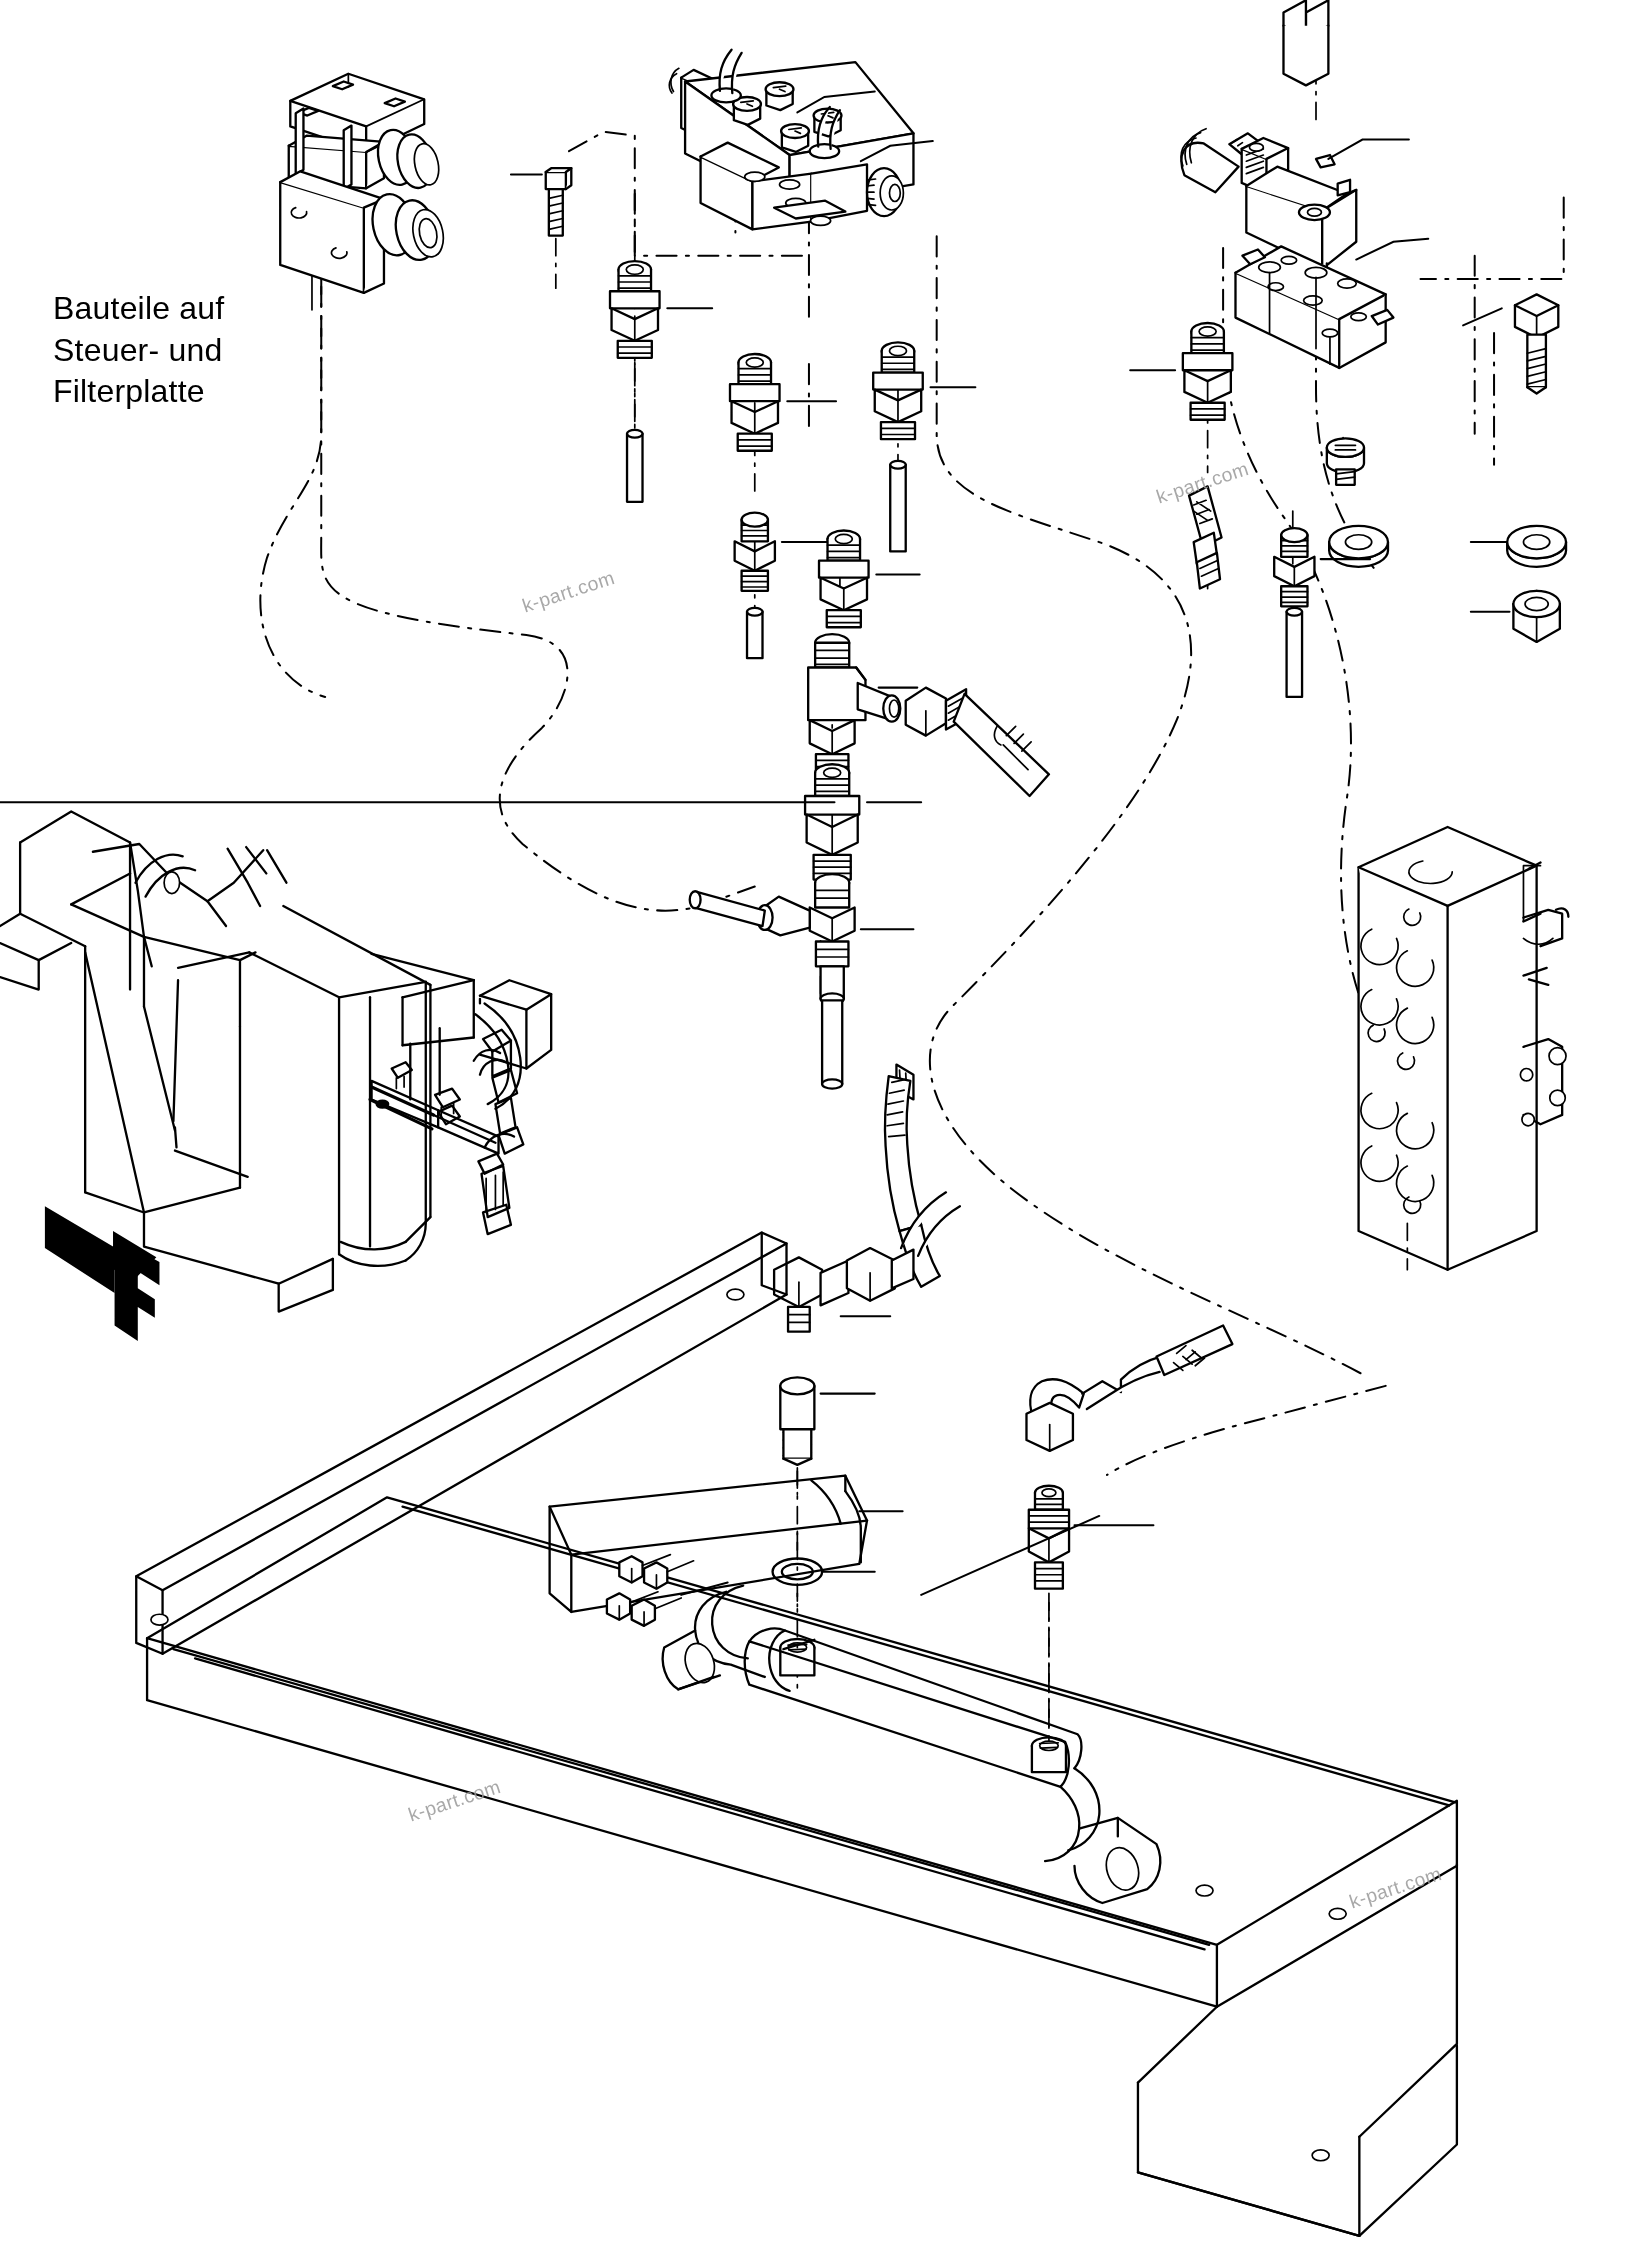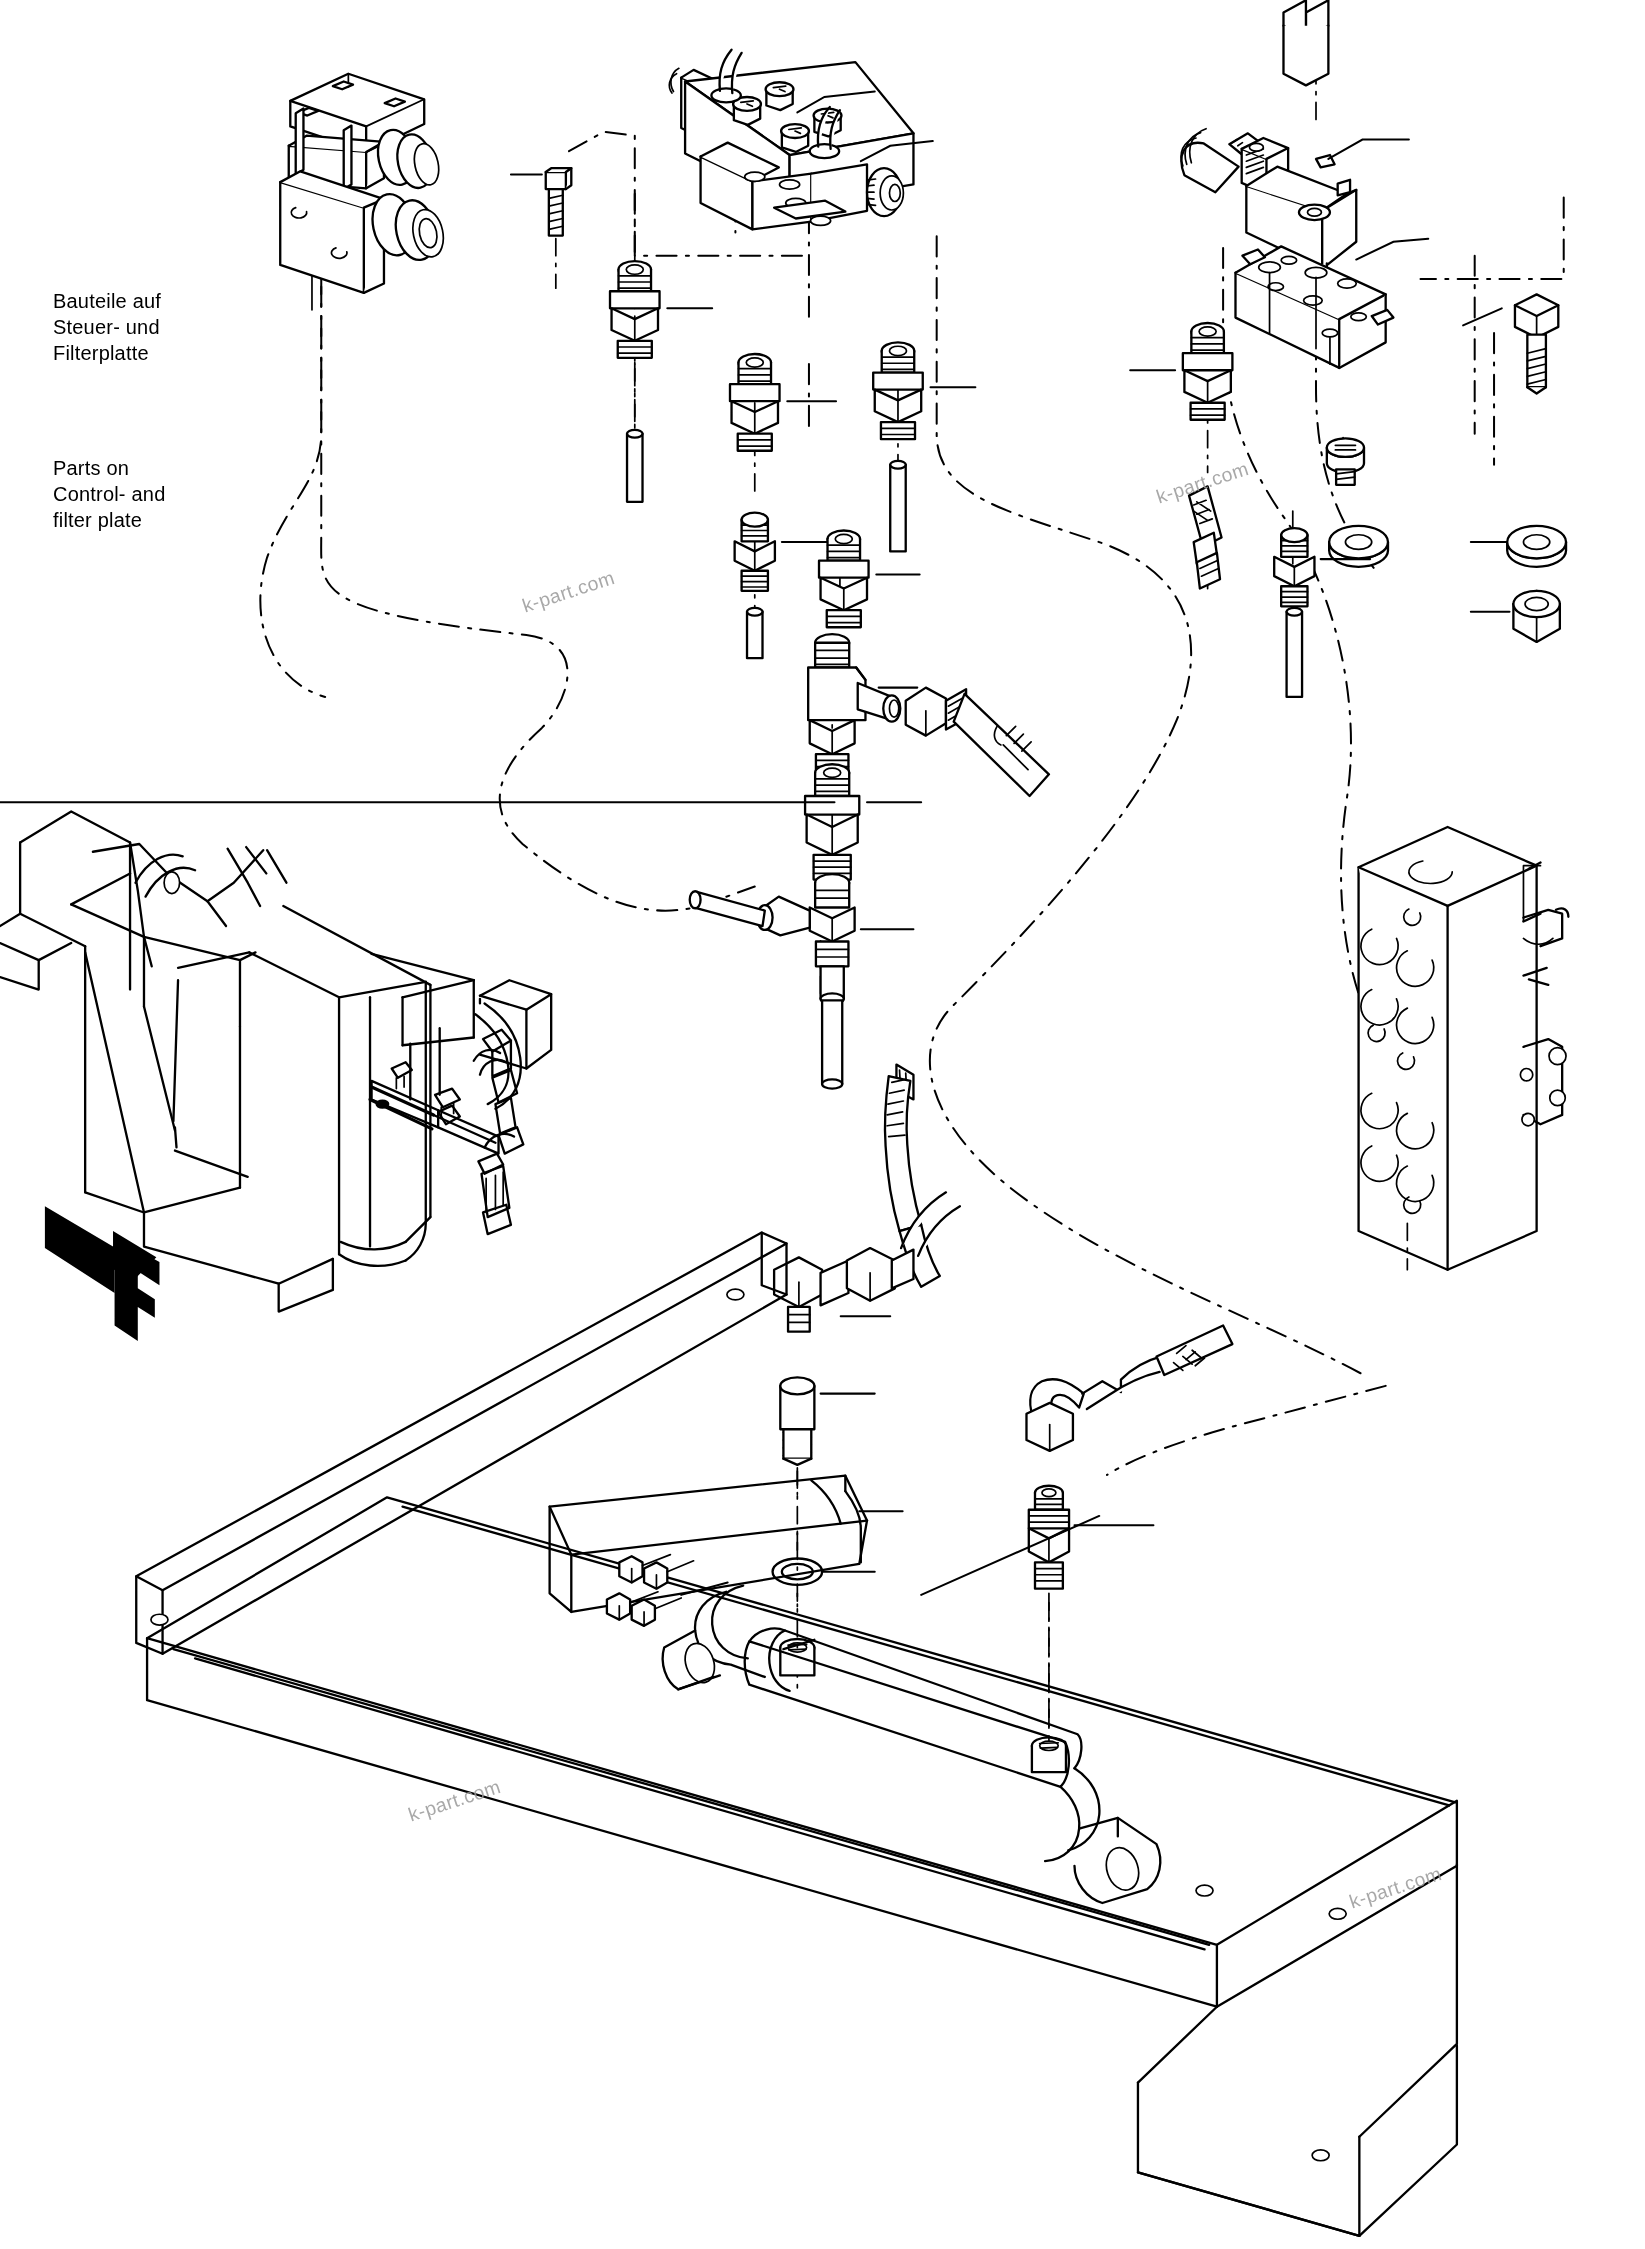--- a/index.html
+++ b/index.html
@@ -25,21 +25,21 @@
     width: 1645px;
     height: 2250px;
   }
   .caption-block {
     position: absolute;
     left: 53px;
     top: 288px;
     width: 333px;
     color: #000000;
     font-family: "Liberation Sans", sans-serif;
-    font-size: 20px;
+    font-size: 32px;
     line-height: 1.30;
     letter-spacing: 0.2px;
     white-space: pre-line;
   }
   .caption-de { position: absolute; left: 53px; top: 288px; }
   .caption-en { position: absolute; left: 53px; top: 455px; }
   .wm {
     position: absolute;
     color: #9a9a9a;
     font-family: "Liberation Sans", sans-serif;
@@ -782,23 +782,20 @@
     <path class="lead" d="M1110,1952 L1166,1952"></path>
     <path class="lead" d="M880,2060 L940,2044"></path>
     <path class="lead" d="M1190,2060 L1420,1958"></path>
 
   </svg>
 
   <div class="caption-block caption-de">Bauteile auf
 Steuer- und
 Filterplatte</div>
 
-  <div class="caption-block caption-en">Parts on
-Control- and
-filter plate</div>
 
   <div class="wm" id="wm0" style="left: 1157px; top: 486px; transform: rotate(-18deg);">k-part.com</div>
   <div class="wm" id="wm1" style="left: 523px; top: 595px; transform: rotate(-18deg);">k-part.com</div>
   <div class="wm" id="wm2" style="left: 409px; top: 1804px; transform: rotate(-18deg);">k-part.com</div>
   <div class="wm" id="wm3" style="left: 1350px; top: 1891px; transform: rotate(-18deg);">k-part.com</div>
 
 </div>
 
 
 </body></html>

